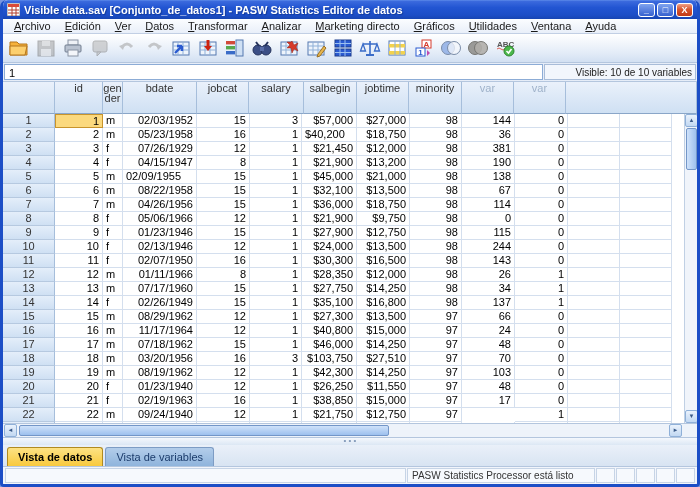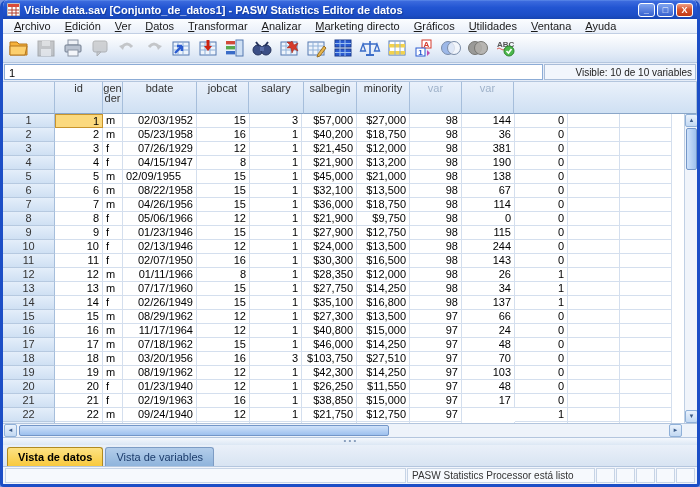--- a/index.html
+++ b/index.html
@@ -290,20 +290,21 @@
 
   <div class="grid-wrap">
     <div class="hdr-row" id="hdrrow">
         <div class="hcell" style="flex: 0 0 52px;"></div>
         <div class="hcell" style="flex: 0 0 48px;">id</div>
         <div class="hcell" style="flex: 0 0 20px;">gender</div>
         <div class="hcell" style="flex: 0 0 74px;">bdate</div>
         <div class="hcell" style="flex: 0 0 52px;">jobcat</div>
         <div class="hcell" style="flex: 0 0 55px;">salary</div>
         <div class="hcell" style="flex: 0 0 53px;">salbegin</div>
+        <div class="hcell" style="flex: 0 0 52px;">jobtime</div>
         <div class="hcell" style="flex: 0 0 53px;">minority</div>
         <div class="hcell varcol" style="flex: 0 0 52px;">var</div>
         <div class="hcell varcol" style="flex: 0 0 52px;">var</div>
         <div class="hcell" style="flex: 1 1 0%;"></div>
       </div>
     <div class="grid-body" id="gridbody">
         <div class="drow">
           <div class="rowhdr">1</div>
           <div class="dcell sel" style="flex: 0 0 48px; text-align: right;">1</div>
           <div class="dcell" style="flex: 0 0 20px; text-align: left;">m</div>
@@ -318,21 +319,21 @@
           <div class="dcell" style="flex: 0 0 52px; text-align: right;"></div>
           <div class="dcell" style="flex: 0 0 52px; text-align: right;"></div>
         </div>
         <div class="drow">
           <div class="rowhdr">2</div>
           <div class="dcell" style="flex: 0 0 48px; text-align: right;">2</div>
           <div class="dcell" style="flex: 0 0 20px; text-align: left;">m</div>
           <div class="dcell" style="flex: 0 0 74px; text-align: right;">05/23/1958</div>
           <div class="dcell" style="flex: 0 0 53px; text-align: right;">16</div>
           <div class="dcell" style="flex: 0 0 52px; text-align: right;">1</div>
-          <div class="dcell" style="flex: 0 0 55px; text-align: right;">$40,200</div>
+          <div class="dcell" style="flex: 0 0 55px; text-align: left;">$40,200</div>
           <div class="dcell" style="flex: 0 0 53px; text-align: right;">$18,750</div>
           <div class="dcell" style="flex: 0 0 52px; text-align: right;">98</div>
           <div class="dcell" style="flex: 0 0 53px; text-align: right;">36</div>
           <div class="dcell" style="flex: 0 0 53px; text-align: right;">0</div>
           <div class="dcell" style="flex: 0 0 52px; text-align: right;"></div>
           <div class="dcell" style="flex: 0 0 52px; text-align: right;"></div>
         </div>
         <div class="drow">
           <div class="rowhdr">3</div>
           <div class="dcell" style="flex: 0 0 48px; text-align: right;">3</div>

